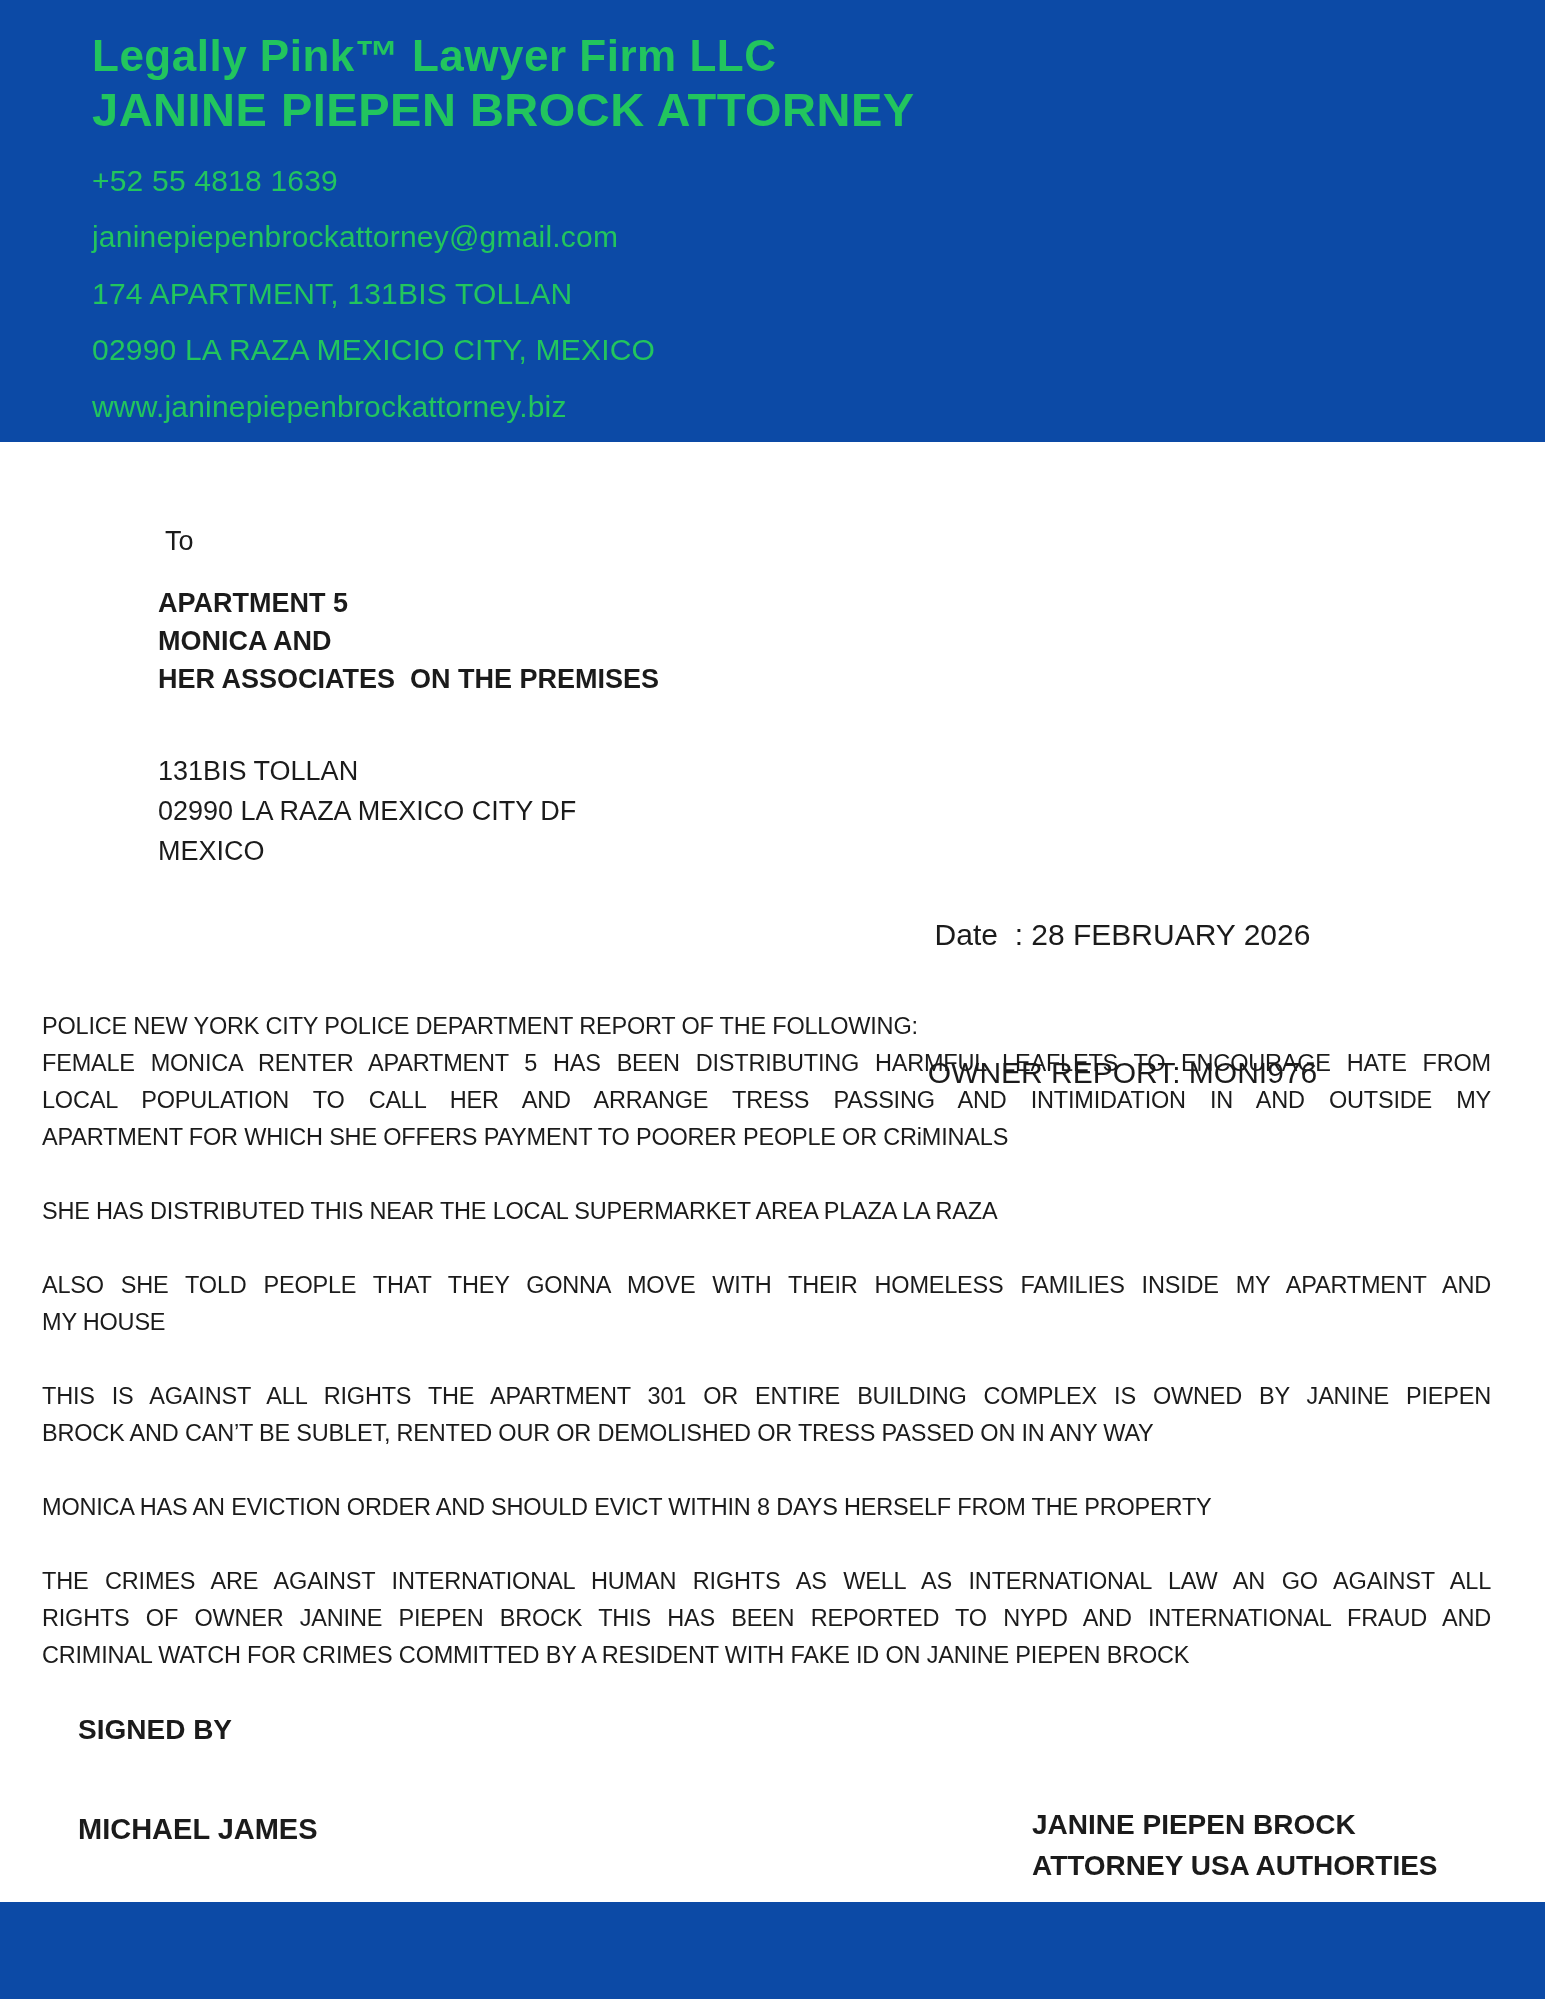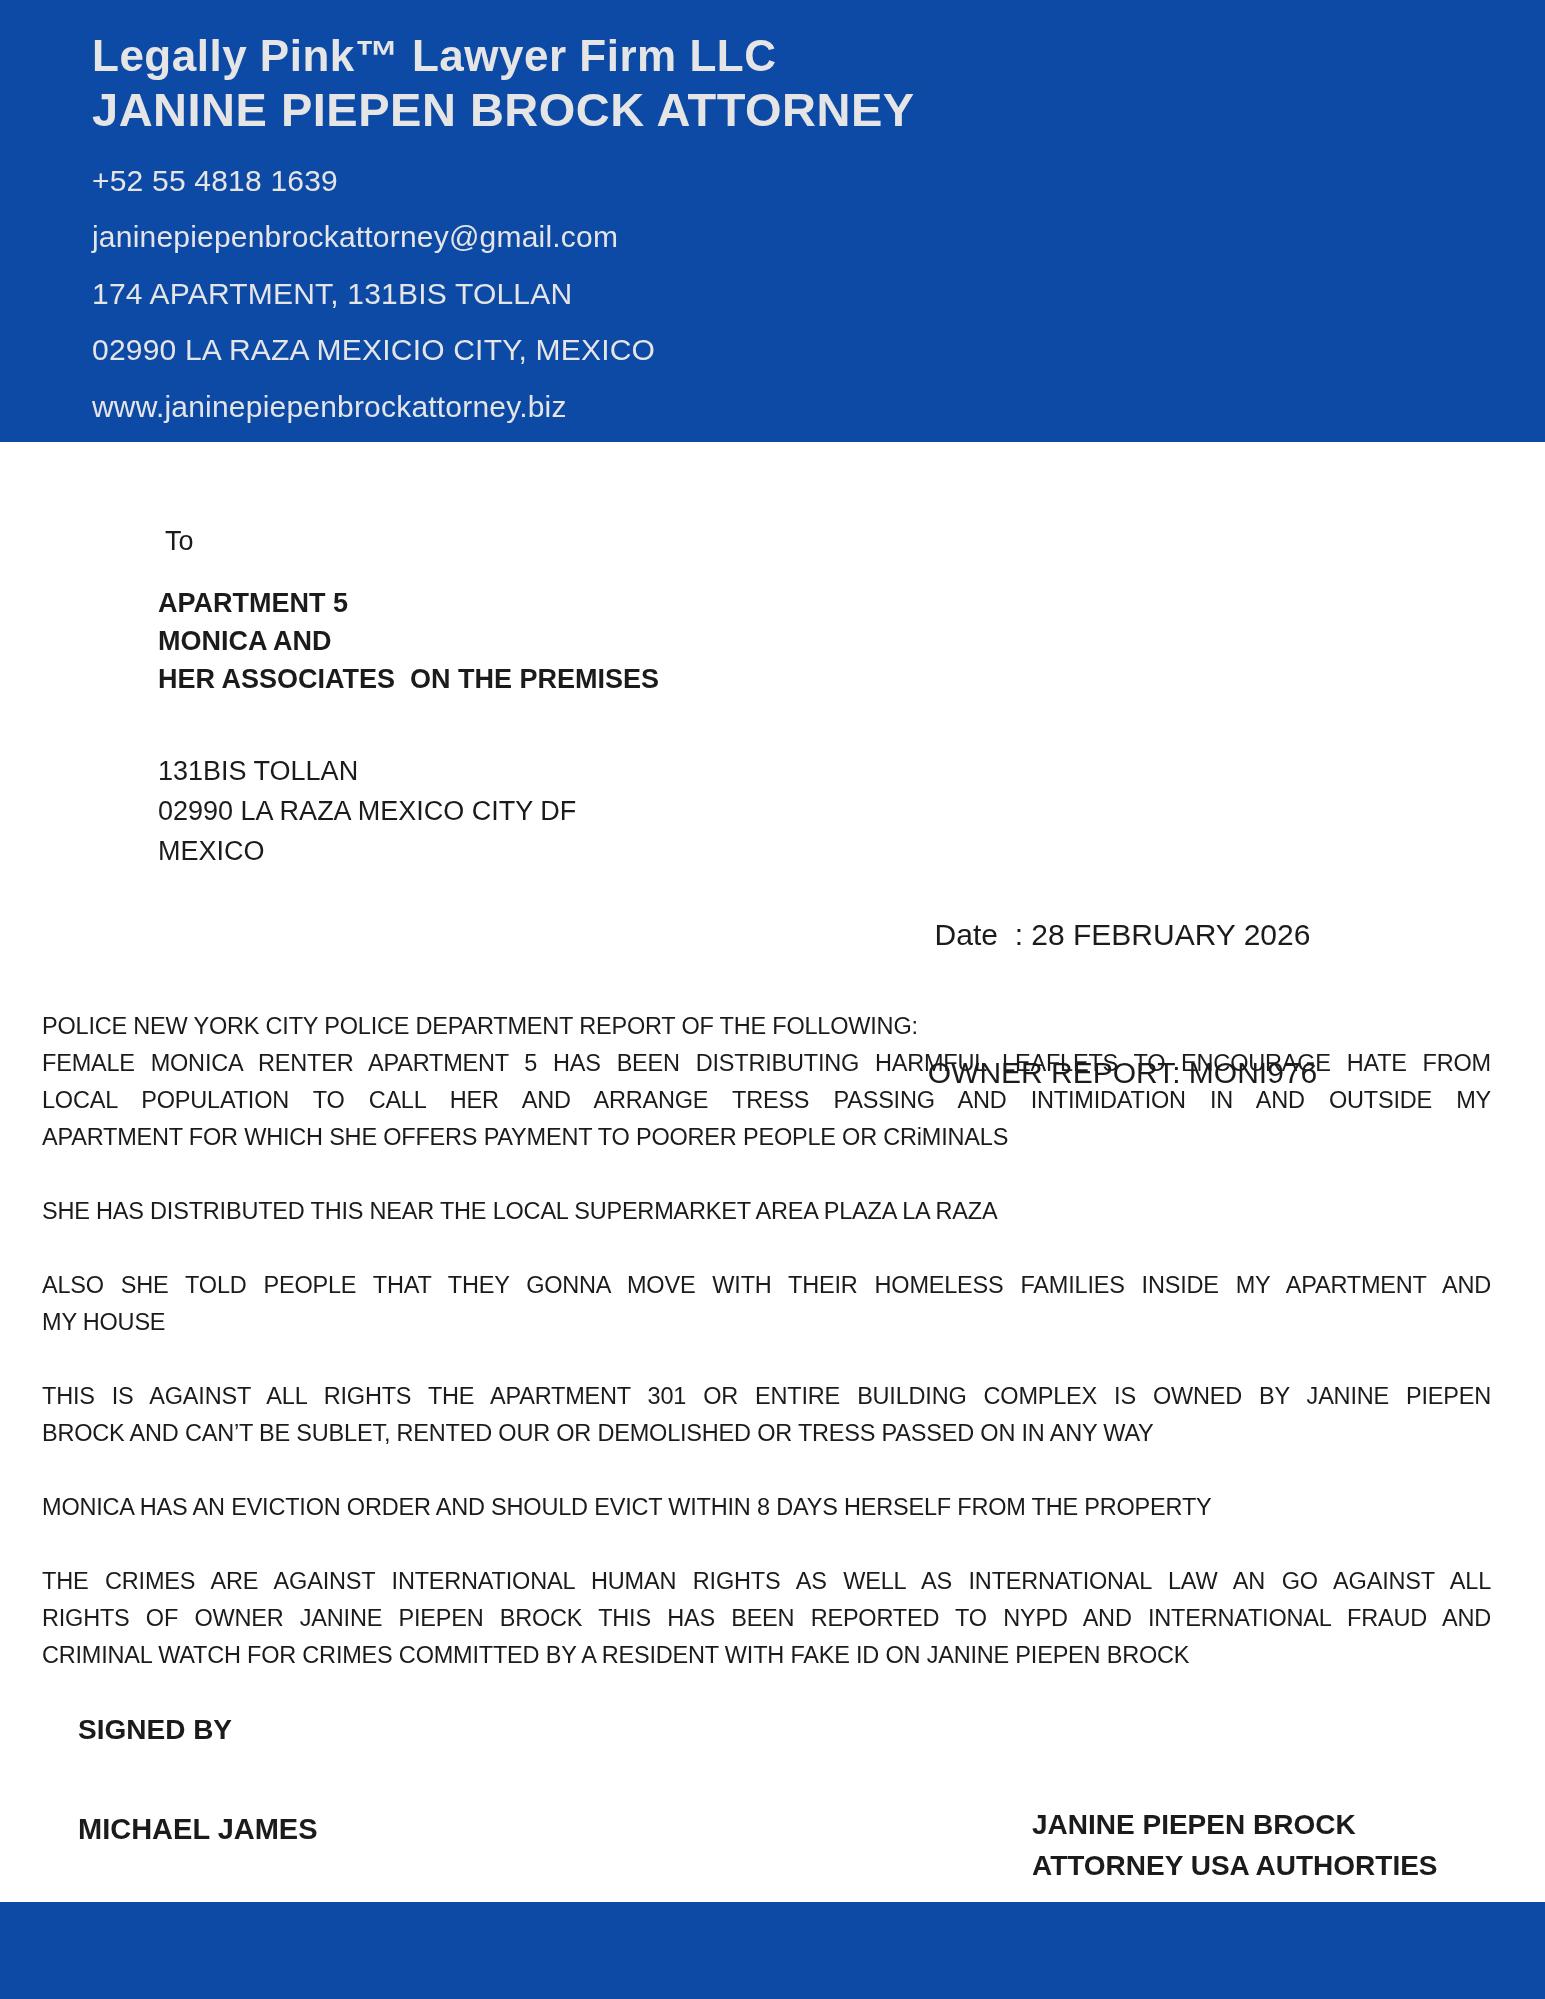--- a/index.html
+++ b/index.html
@@ -6,21 +6,21 @@
   .page{
     position:relative;width:1545px;height:1999px;margin:0 auto;
     background:#ffffff;overflow:hidden;
     font-family:"Liberation Sans",sans-serif;
     color:var(--text_color,#1b1b1b);
   }
   
   .header{
     position:absolute;top:0;left:0;width:1545px;height:442px;
     background:var(--header_blue,#0c4aa6);
-    color:#e5e5e5;box-sizing:border-box;padding:30px 40px 0 92px;
+    color:#22c55e;box-sizing:border-box;padding:30px 40px 0 92px;
   }
   .brand1{font-size:44px;font-weight:700;line-height:1.2;letter-spacing:0.5px;}
   .brand2{font-size:47px;font-weight:700;line-height:1.15;letter-spacing:0.5px;}
   .contacts{margin-top:16px;}
   .contact{font-size:30px;font-weight:400;line-height:56.5px;letter-spacing:0.2px;}
   
   .to-label{position:absolute;left:165px;top:526px;font-size:27px;}
   .recipient-bold{
     position:absolute;left:158px;top:584px;width:745px;
     font-size:27px;font-weight:700;line-height:38px;

